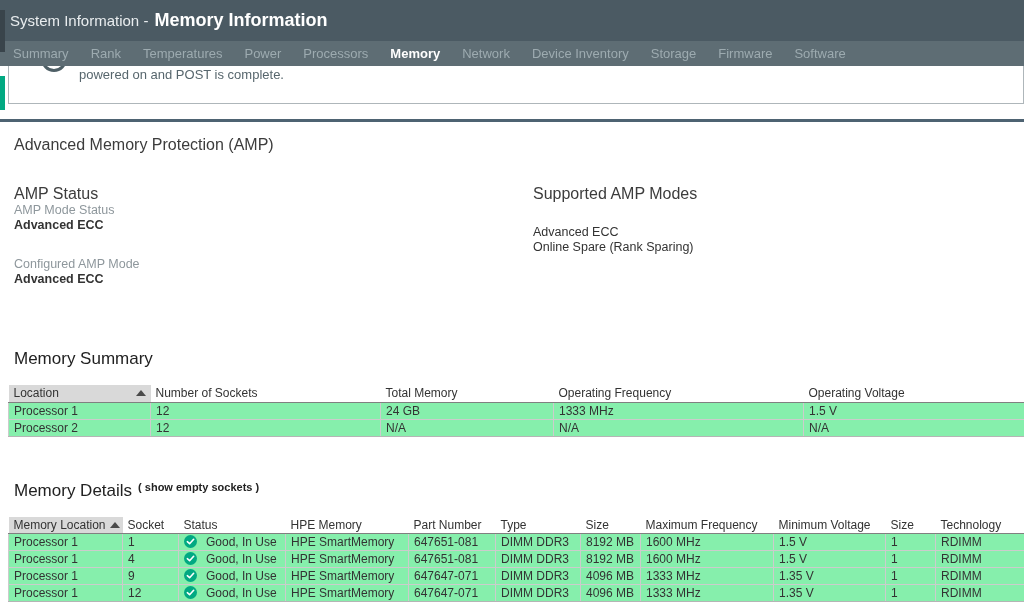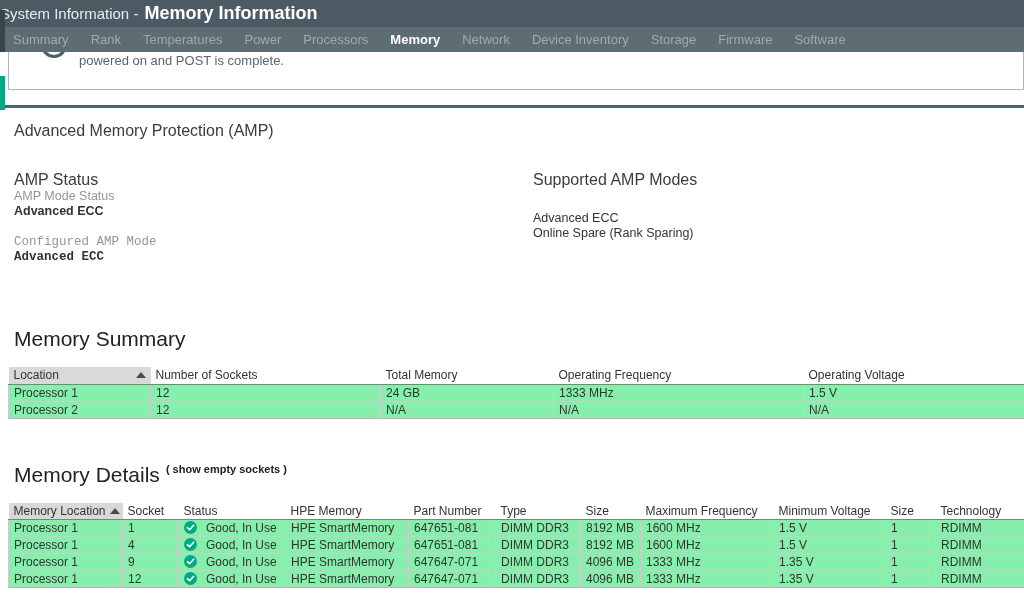--- a/index.html
+++ b/index.html
@@ -1,22 +1,22 @@
 <!DOCTYPE html>
 <html><head>
 <meta charset="utf-8">
 <style>
   * { margin:0; padding:0; box-sizing:border-box; }
   html,body { width:1024px; height:602px; overflow:hidden; background:#fff;
               font-family:"Liberation Sans","DejaVu Sans",sans-serif; color:#333; }
   body { position:relative; }
 
   
-  .titlebar { height:27px; background:#4b5a63; display:flex; align-items:center;
-              }
+  .titlebar { height:41px; background:#4b5a63; display:flex; align-items:center;
+              padding-left:10px; }
   .titlebar .prefix { color:#e9edef; font-size:15px; margin-right:6px; }
   .titlebar .title  { color:#ffffff; font-size:18px; font-weight:bold; }
 
   
   .navbar { height:25px; background:#5e6d74; display:flex; align-items:center;
             padding-left:2px; }
   .nav-tab { color:#9dabb0; font-size:13px; padding:0 11px; cursor:pointer;
              white-space:nowrap; }
   .nav-tab.active { color:#ffffff; font-weight:bold; }
 
@@ -42,21 +42,21 @@
   .amp-cols { display:flex; margin-top:31px; }
   .amp-left { width:519px; }
   .amp-right { flex:1; }
   .amp-sub { font-size:16px; color:#3c3c3c; font-weight:normal; }
   .field { }
   .field-label { font-size:12.5px; color:#8e979c; line-height:15px; }
   .field-value { font-size:12.5px; color:#333; font-weight:bold; line-height:15px; }
   .mode-list { margin-top:22px; font-size:12.5px; color:#333; line-height:15px; }
 
   
-  .big-h { font-size:21px; color:#222; font-weight:normal; }
+  .big-h { font-size:17px; color:#222; font-weight:normal; }
   .summary-h { margin-top:62px; }
   .details-h-row { margin-top:44px; display:flex; align-items:flex-start; }
   .toggle-link { font-size:11px; font-weight:bold; color:#222; margin-left:6px;
                  cursor:pointer; }
 
   
   table { border-collapse:collapse; table-layout:fixed; margin-left:8px;
           width:1016px; font-size:12px; margin-top:16px; }
   th { text-align:left; font-weight:normal; color:#333; padding:1px 5px;
        height:17px; border-bottom:1px solid #808080; cursor:pointer;
@@ -113,21 +113,21 @@
 <div class="content">
   <div class="section-h amp-title">Advanced Memory Protection (AMP)</div>
 
   <div class="amp-cols">
     <div class="amp-left">
       <div class="amp-sub">AMP Status</div>
       <div class="field">
         <div class="field-label">AMP Mode Status</div>
         <div class="field-value">Advanced ECC</div>
       </div>
-      <div class="field" style="margin-top:16px;font-family:Liberation Mono, monospace;">
+      <div class="field" style="margin-top:24px;">
         <div class="field-label">Configured AMP Mode</div>
         <div class="field-value">Advanced ECC</div>
       </div>
     </div>
     <div class="amp-right">
       <div class="amp-sub">Supported AMP Modes</div>
       <div class="mode-list">
         <div>Advanced ECC</div>
         <div>Online Spare (Rank Sparing)</div>
       </div>

